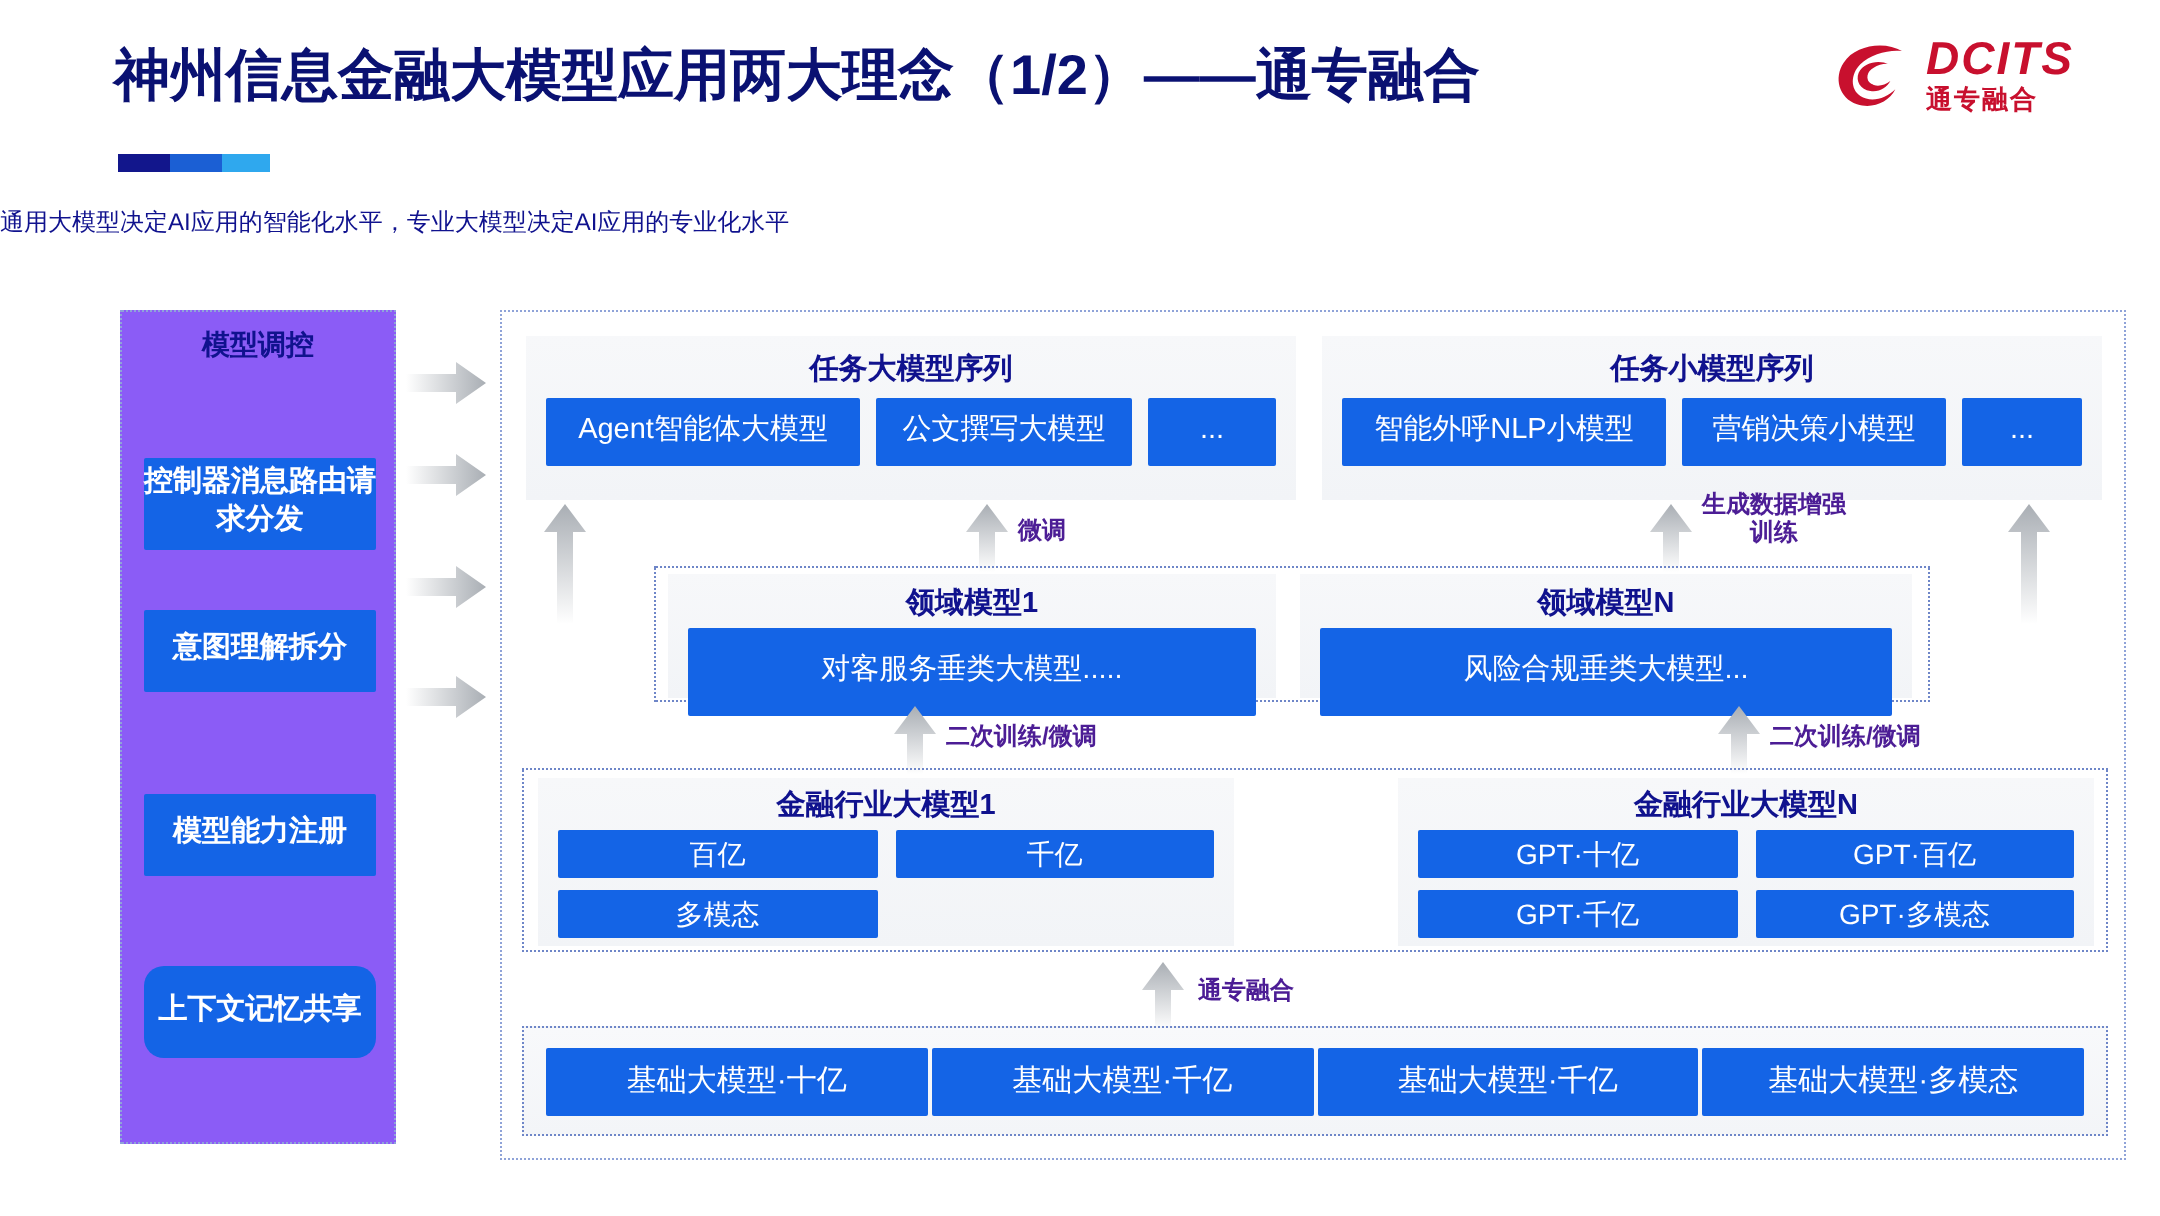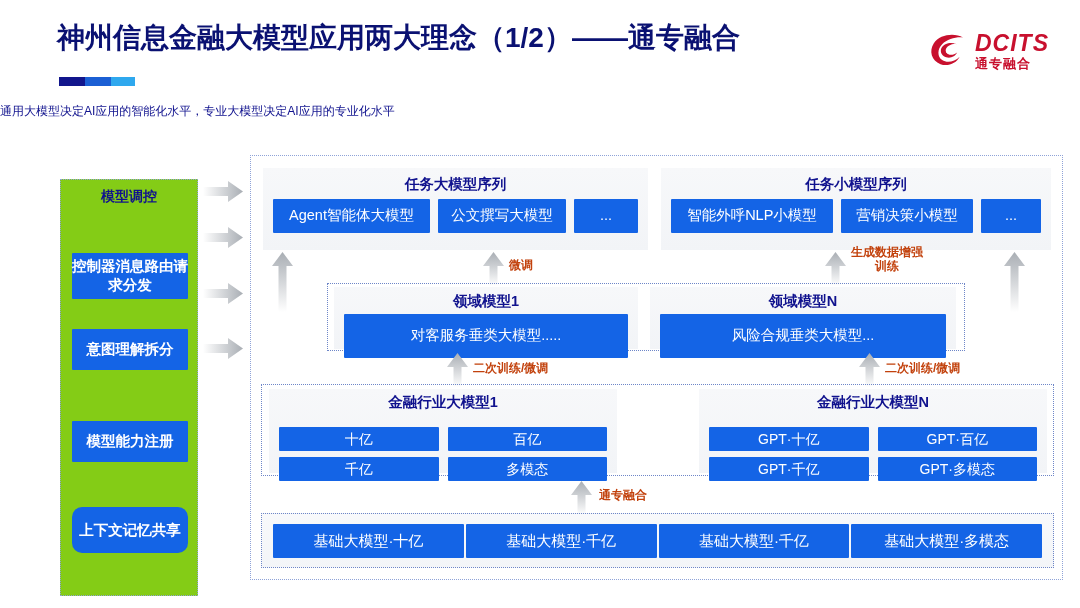--- a/index.html
+++ b/index.html
@@ -16,35 +16,35 @@
     position: absolute; left: 57px; top: 19px;
     font-size: 28px; font-weight: bold; color: #0A1172;
     letter-spacing: 0px; white-space: nowrap;
   }
   .title-underbar { position: absolute; left: 59px; top: 77px; width: 76px; height: 9px; display: flex; }
   .title-underbar i { display:block; height: 100%; }
   .ub1 { width: 26px; background:#12168C; }
   .ub2 { width: 26px; background:#1B5FD4; }
   .ub3 { width: 24px; background:#2FA8EE; }
 
-  .logo { position: absolute; right: 22px; top: 18px; width: 130px; height: 52px; display:flex; align-items:flex-end; gap:7px; }
+  .logo { position: absolute; right: 34px; top: 18px; width: 130px; height: 52px; display:flex; align-items:flex-start; gap:7px; }
   .logo-mark { width: 40px; height: 40px; flex: none; }
   .logo-text { display:flex; flex-direction: column; align-items:flex-start; line-height:1; }
   .logo-en { font-size: 23px; font-weight: bold; color:#C8102E; letter-spacing: 1px; font-style: italic; }
   .logo-cn { font-size: 13px; font-weight: bold; color:#C8102E; letter-spacing: 1px; margin-top:2px;}
 
   .subtitle {
     position: absolute; left: 0; right: 0; top: 103px; text-align: left;
     font-size: 12px; font-weight: normal; color: #10128E;
   }
 
   
   .ctrl-col {
-    position: absolute; left: 60px; top: 179px; width: 138px; height: 417px;
-    border: 1.4px dotted #8FA3D8; background: #84cc16;
+    position: absolute; left: 60px; top: 155px; width: 138px; height: 417px;
+    border: 1.4px dotted #8FA3D8; background: #8b5cf6; font-family: Liberation Mono, monospace;
   }
   .ctrl-title {
     position:absolute; left:0; right:0; top: 8px; text-align:center;
     font-size: 14px; font-weight: bold; color:#10128E;
   }
   .ctrl-box {
     position:absolute; left: 11px; width: 116px; background:#1464E6; color:#fff;
     font-size: 14.5px; font-weight: bold; display:flex; align-items:center; justify-content:center;
     text-align:center; line-height: 1.28; border-radius: 1px;
   }
@@ -96,36 +96,36 @@
   .domain-panel .chip { height: 44px; margin: 0 10px; }
 
   
   .ind-frame {
     position:absolute; left: 10px; top: 228px; width: 793px; height: 92px;
     border: 1.3px dotted #6E86C8;
   }
   .ind-panel { top: 4px; height: 84px; }
   .ind-left  { left: 7px;   width: 348px; }
   .ind-right { left: 437px; width: 348px; }
-  .ind-panel .panel-head { padding-top: 4px; padding-bottom: 15px; }
+  .ind-panel .panel-head { padding-top: 4px; padding-bottom: 3px; }
   .ind-grid { display:grid; grid-template-columns: 1fr 1fr; gap: 6px 9px; padding: 0 10px; }
   .ind-grid .chip { height: 24px; font-size: 14px; }
 
   
   .base-frame {
     position:absolute; left: 10px; top: 357px; width: 793px; height: 55px;
     border: 1.3px dotted #6E86C8; background: linear-gradient(180deg,#f8f9fb 0%,#f3f5f8 100%);
     display:flex; align-items:center; gap: 2px; padding: 0 11px;
   }
   .base-frame .chip { flex: 1; height: 34px; font-size: 15px; }
 
   
   .arrow-u { position:absolute; width: 21px; height: 34px; }
   .cap {
-    position:absolute; font-size: 12px; font-weight: bold; color:#c2410c;
+    position:absolute; font-size: 12px; font-weight: bold; color:#4c1d95;
     white-space: nowrap; line-height: 1.15;
   }
 </style>
 </head>
 <body>
 
 <div id="stage">
 
   <div class="slide-title">神州信息金融大模型应用两大理念（1/2）——通专融合</div>
   <div class="title-underbar">
@@ -240,21 +240,20 @@
 
     <svg class="arrow-u" style="left:608px; top:197px;" viewBox="0 0 21 34" preserveAspectRatio="none">
       <path d="M10.5 0 L21 14 H14.5 V34 H6.5 V14 H0 Z" fill="url(#gu1)"></path>
     </svg>
     <div class="cap" style="left:634px; top:206px;">二次训练/微调</div>
 
     <div class="ind-frame">
       <div class="panel ind-panel ind-left">
         <div class="panel-head">金融行业大模型1</div>
         <div class="ind-grid">
-          <div class="chip">十亿</div>
           <div class="chip">百亿</div>
           <div class="chip">千亿</div>
           <div class="chip">多模态</div>
         </div>
       </div>
       <div class="panel ind-panel ind-right">
         <div class="panel-head">金融行业大模型N</div>
         <div class="ind-grid">
           <div class="chip">GPT·十亿</div>
           <div class="chip">GPT·百亿</div>

